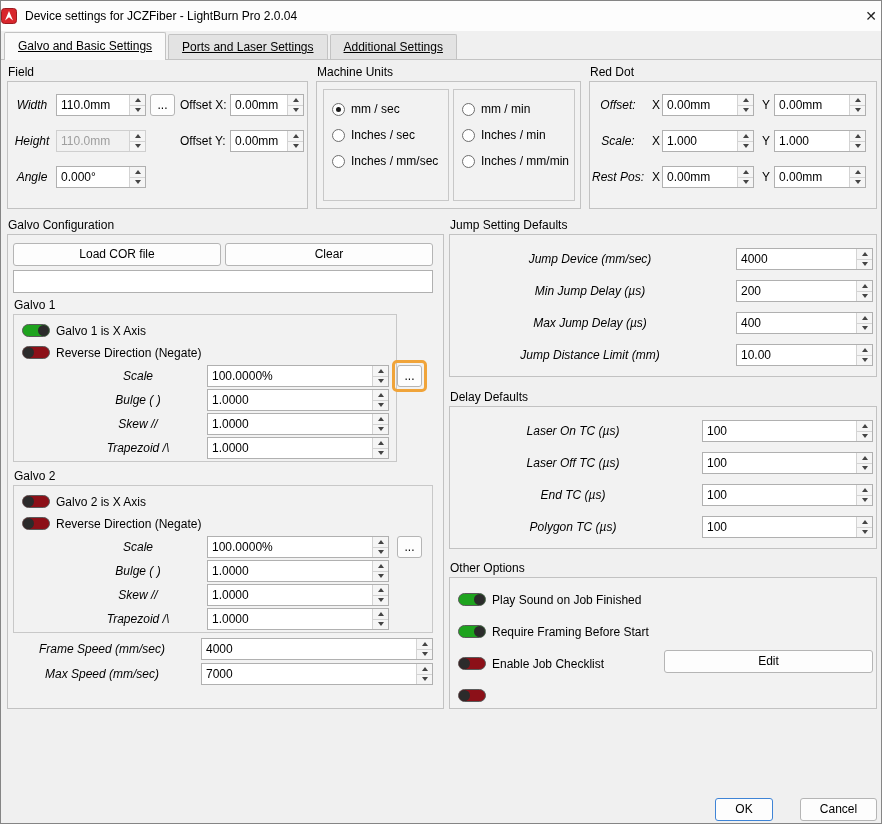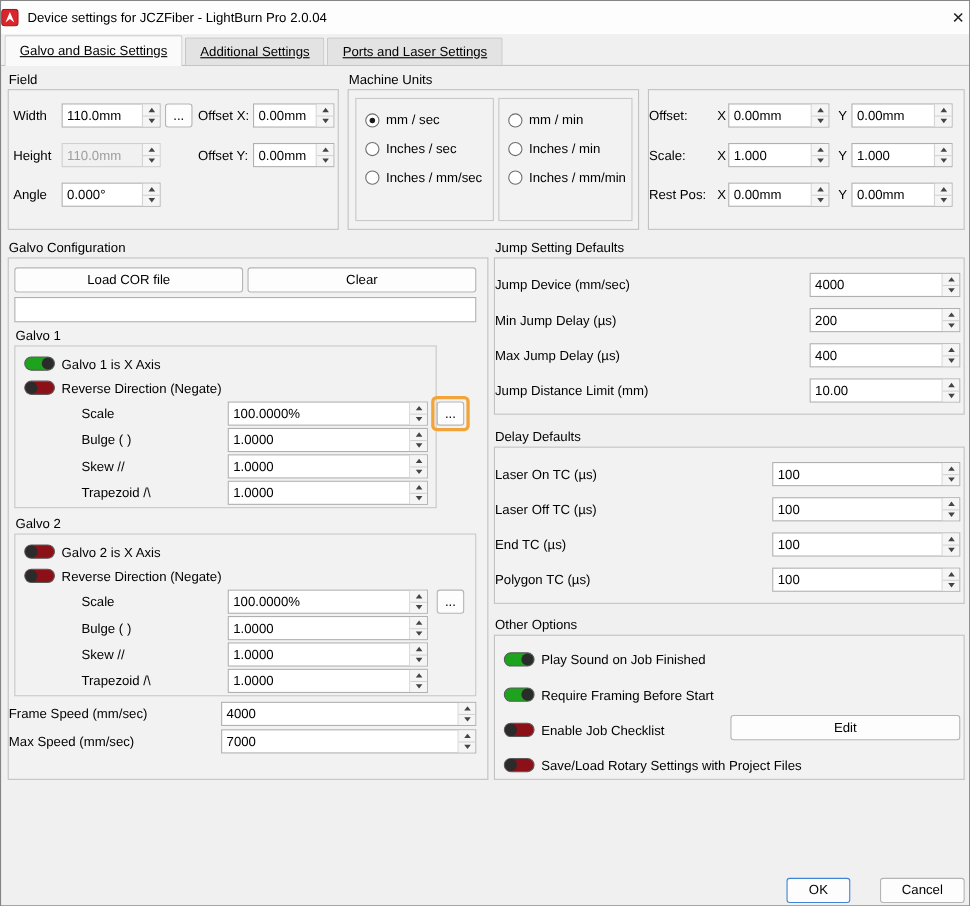--- a/index.html
+++ b/index.html
@@ -24,21 +24,21 @@
   
   .group { position:absolute; }
   .gtitle { height:16px; line-height:16px; padding-left:1px; white-space:nowrap; }
   .gbox { position:absolute; left:0; right:0; top:17px; bottom:0;
           border:1px solid #c2c2c2; background:#f2f2f2; }
   .panel { position:absolute; border:1px solid #c8c8c8; background:#f2f2f2; }
   .subbox { position:absolute; border:1px solid #c8c8c8; background:#f2f2f2; }
   .sublbl { position:absolute; line-height:16px; white-space:nowrap; }
 
   .lbl { position:absolute; line-height:22px; white-space:nowrap; }
-  .lbl.r { text-align:left; }
+  .lbl.r { text-align:center;font-style:italic; }
 
   
   .spin { position:absolute; height:22px; background:#fff; border:1px solid #b0b0b0; display:flex; }
   .spin-val { flex:1; line-height:20px; padding-left:4px; white-space:nowrap; overflow:hidden; }
   .spin-btns { width:16px; display:flex; flex-direction:column; border-left:1px solid #d3d3d3; }
   .sb { flex:1; display:flex; align-items:center; justify-content:center; background:#f5f5f5; }
   .sb + .sb { border-top:1px solid #d3d3d3; }
   .au { width:0; height:0; border-left:3px solid transparent; border-right:3px solid transparent; border-bottom:4px solid #444; }
   .ad { width:0; height:0; border-left:3px solid transparent; border-right:3px solid transparent; border-top:4px solid #444; }
   .spin.disabled { background:#f1f1f1; border-color:#cfcfcf; }
@@ -78,22 +78,22 @@
     <svg width="16" height="16" viewBox="0 0 16 16">
       <rect x="0.5" y="0.5" width="15" height="15" rx="3" fill="#d8262c" stroke="#9c1a1f"></rect>
       <path d="M4 12.5 L8 3 L12 12.5 L8 9.3 Z" fill="#fff"></path>
     </svg>
     <span class="title">Device settings for JCZFiber - LightBurn Pro 2.0.04</span>
     <span class="close">✕</span>
   </div>
 
   <div class="tabbar">
     <div class="tab active">Galvo and Basic Settings</div>
+    <div class="tab">Ports and Laser Settings</div>
     <div class="tab">Additional Settings</div>
-    <div class="tab">Ports and Laser Settings</div>
   </div>
 
   <div class="group" style="left:6px;top:63px;width:301px;height:145px">
     <div class="gtitle">Field</div>
     <div class="gbox">
       <span class="lbl r" style="left:4px;top:12px;width:40px">Width</span>
       <div class="spin" style="left:48px;top:12px;width:90px">
         <span class="spin-val">110.0mm</span>
       <span class="spin-btns">
             <span class="sb">
@@ -186,20 +186,21 @@
         </div>
         <div class="radio-row" style="left:8px;top:63px">
           <span class="radio"></span>
           <span>Inches / mm/sec</span>
         </div>
       </div>
     </div>
   </div>
 
   <div class="group" style="left:588px;top:63px;width:288px;height:145px">
+    <div class="gtitle">Red Dot</div>
     <div class="gbox">
       <span class="lbl r" style="left:0;top:12px;width:56px">Offset:</span>
       <span class="lbl" style="left:62px;top:12px">X</span>
       <div class="spin" style="left:72px;top:12px;width:92px">
         <span class="spin-val">0.00mm</span>
       <span class="spin-btns">
             <span class="sb">
               <i class="au"></i>
             </span>
             <span class="sb">
@@ -542,20 +543,19 @@
       <span class="lbl" style="left:42px;top:11px">Play Sound on Job Finished</span>
 
       <span class="toggle on" style="left:8px;top:47px"></span>
       <span class="lbl" style="left:42px;top:43px">Require Framing Before Start</span>
 
       <span class="toggle off" style="left:8px;top:79px"></span>
       <span class="lbl" style="left:42px;top:75px">Enable Job Checklist</span>
       <div class="btn" style="left:214px;top:72px;width:209px">Edit</div>
 
       <span class="toggle off" style="left:8px;top:111px"></span>
-      <span class="lbl" style="left:42px;top:107px">Save/Load Rotary Settings with Project Files</span>
     </div>
   </div>
 
   <div class="btn default" style="left:714px;top:797px;width:58px">OK</div>
   <div class="btn" style="left:799px;top:797px;width:77px">Cancel</div>
 
 </div>
 
 </body></html>

